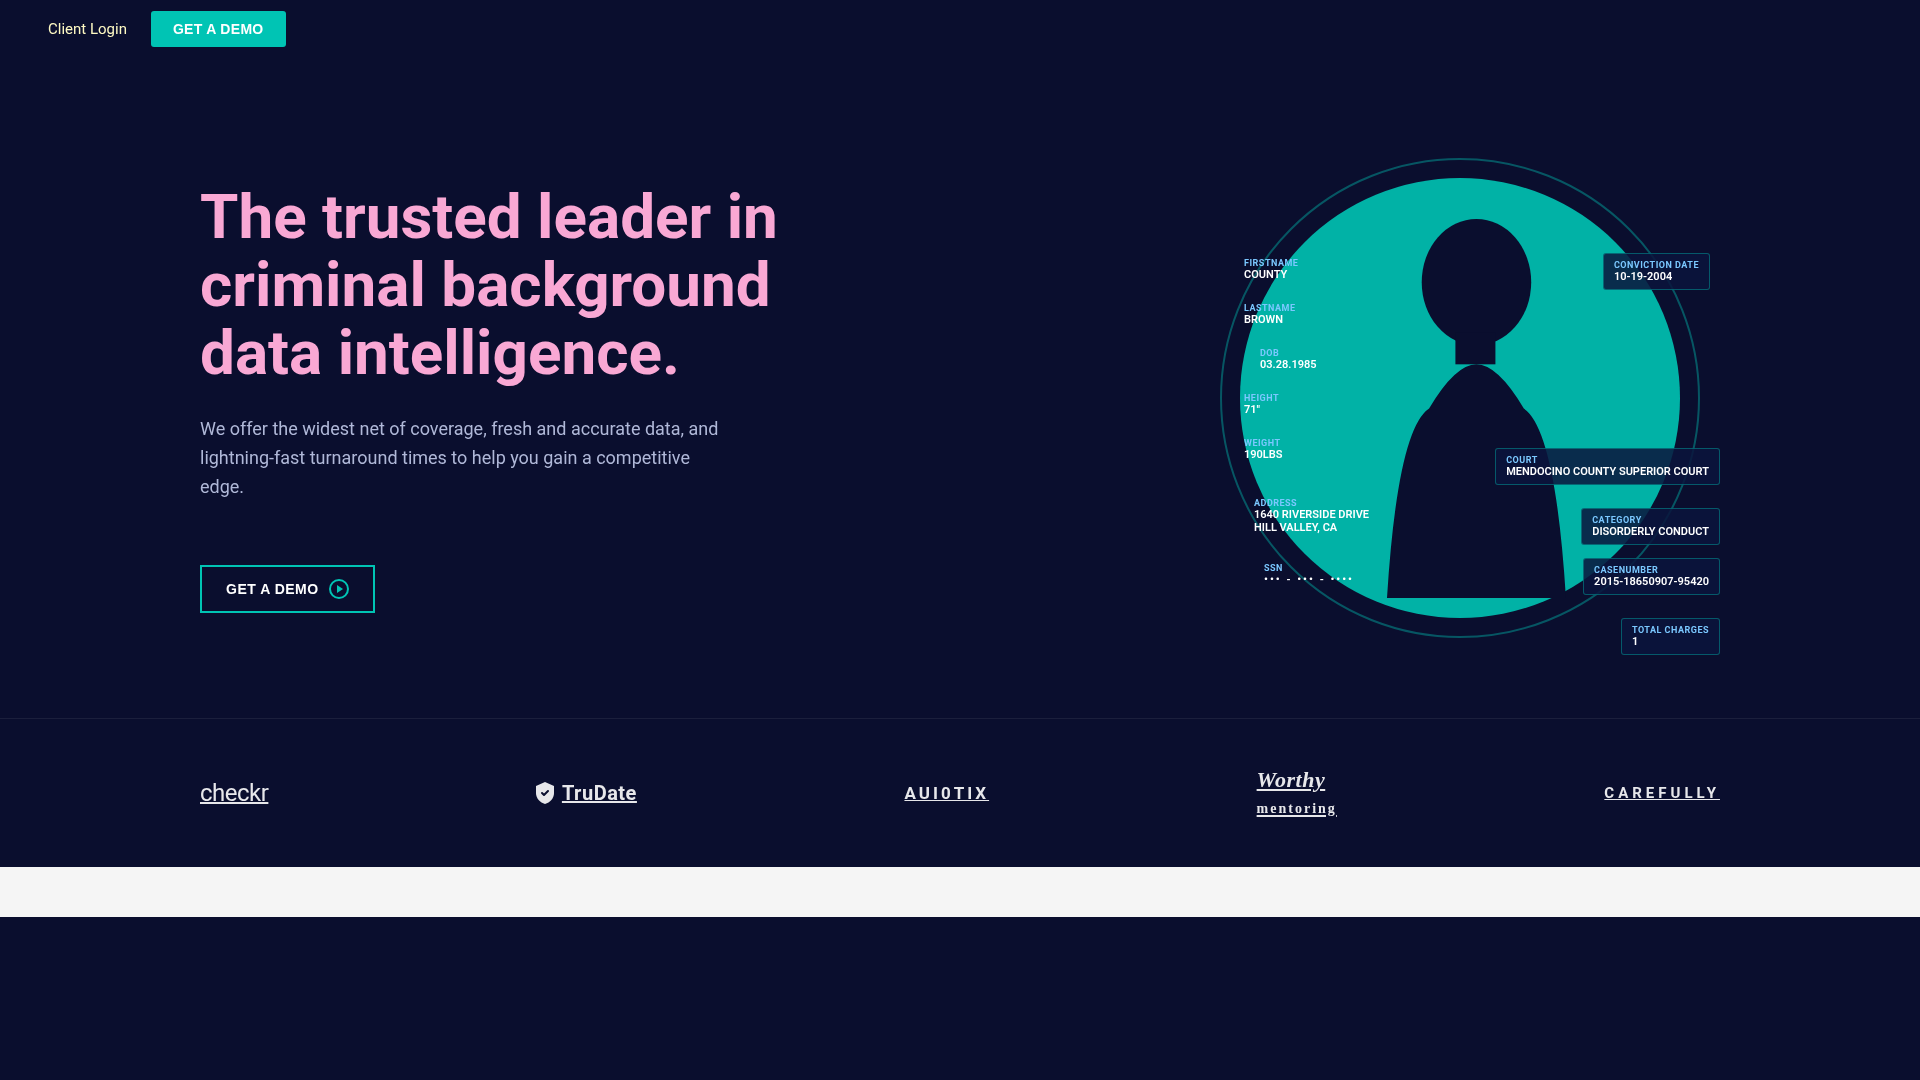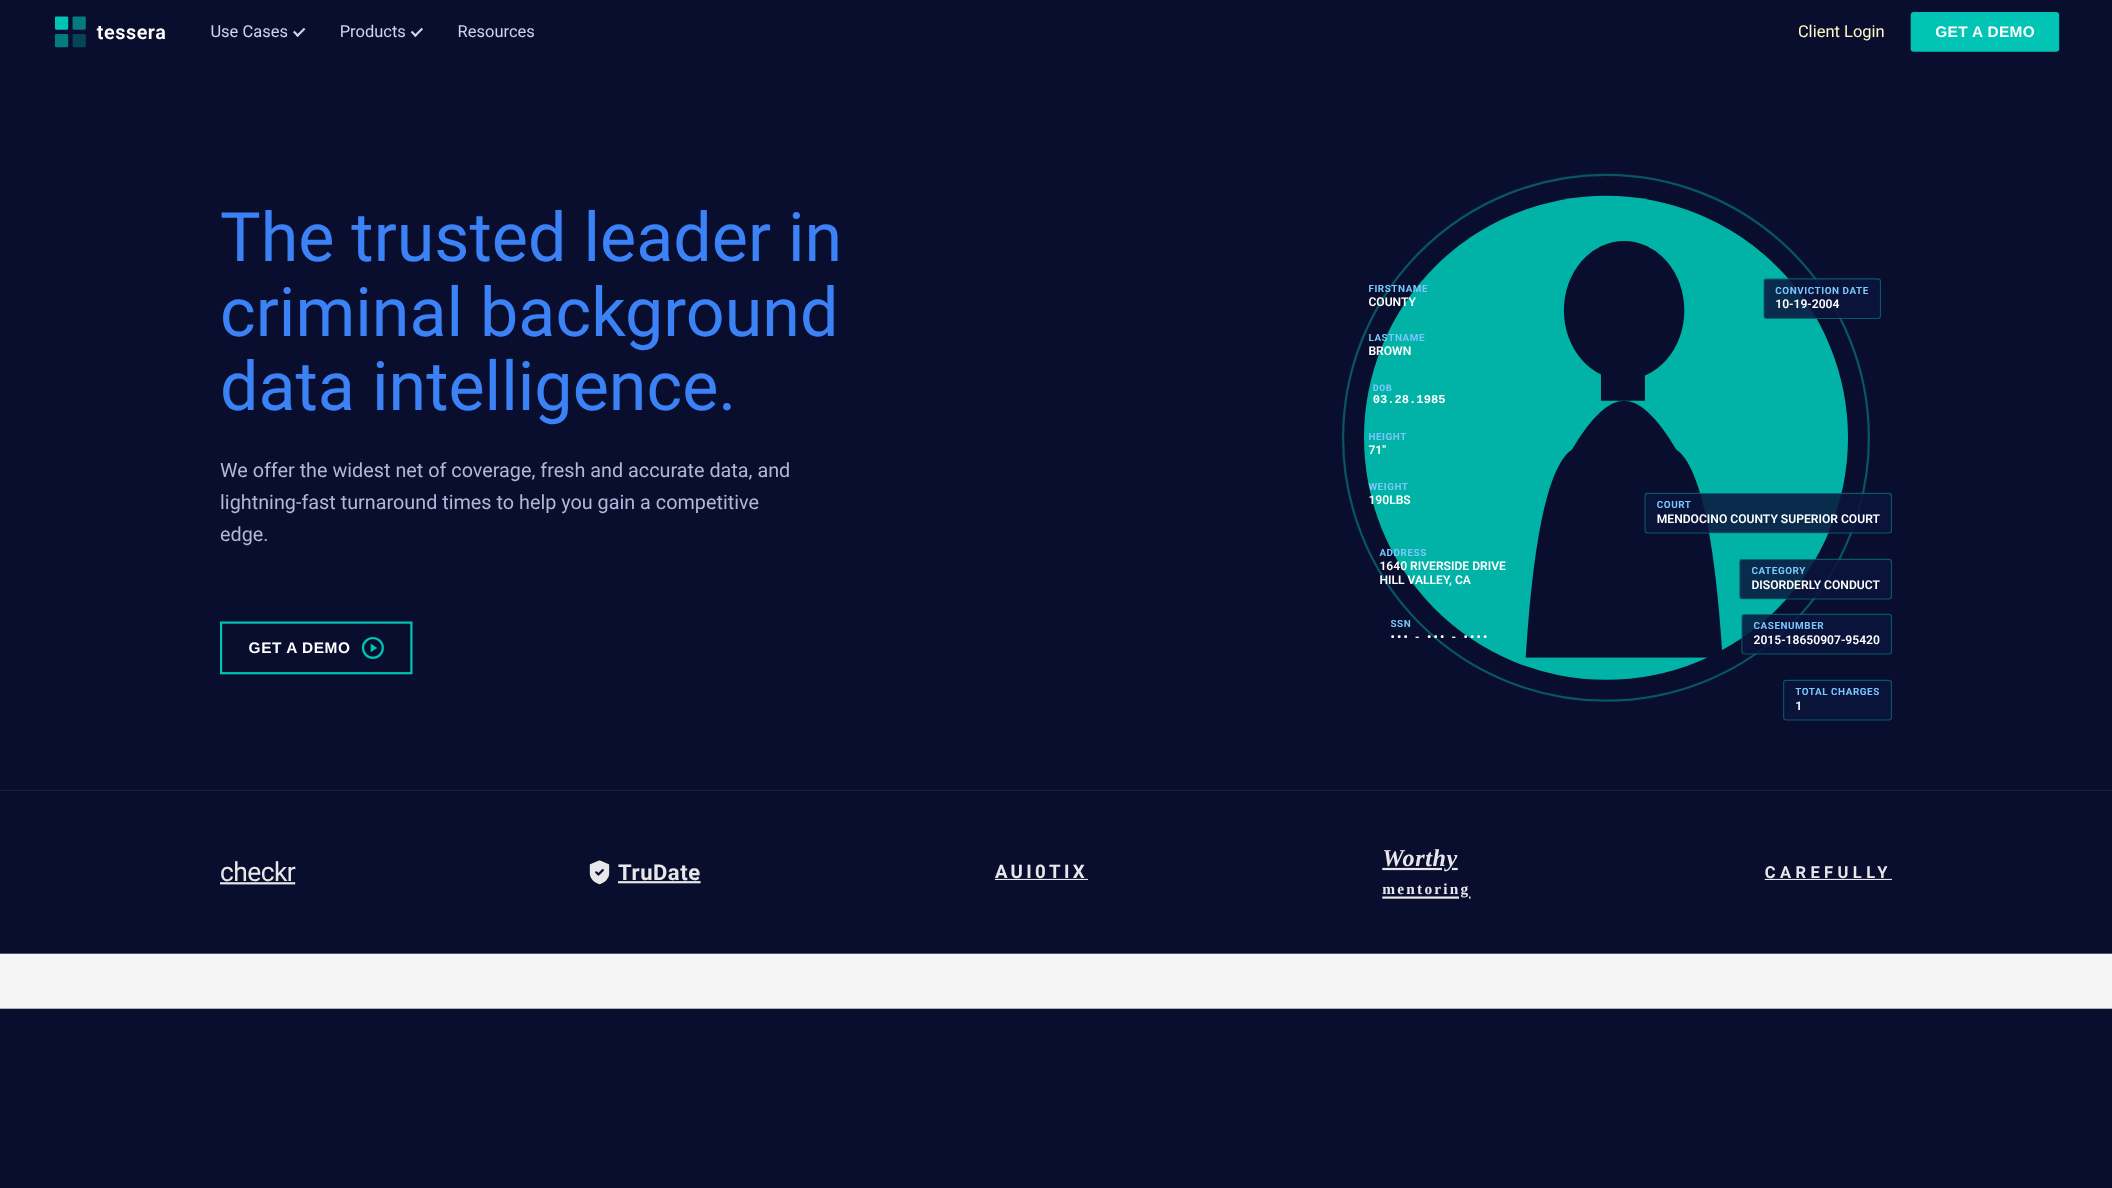--- a/index.html
+++ b/index.html
@@ -98,24 +98,24 @@
       padding: 80px 200px 60px 200px;
       min-height: 640px;
       position: relative;
     }
     .hero-content {
       max-width: 620px;
       flex-shrink: 0;
     }
     .hero-title {
       font-size: 62px;
-      font-weight: 400;
+      font-weight: 700;
       line-height: 1.1;
       margin-bottom: 28px;
-      color: #3b82f6;
+      color: #f9a8d4;
     }
     .hero-subtitle {
       font-size: 18px;
       color: #b0b8d8;
       line-height: 1.6;
       margin-bottom: 64px;
       max-width: 520px;
     }
     .hero-cta {
       display: inline-flex;
@@ -209,21 +209,21 @@
     }
     .info-box {
       background: rgba(10,20,60,0.85);
       border: 1px solid rgba(0,196,180,0.4);
       padding: 6px 10px;
       border-radius: 3px;
     }
     
     .label-firstname { top: 120px; left: 0px; }
     .label-lastname  { top: 165px; left: 0px; }
-    .label-dob       { top: 210px; left: 4px; font-family: Liberation Mono, monospace; }
+    .label-dob       { top: 210px; left: 16px; }
     .label-height    { top: 255px; left: 0px; }
     .label-weight    { top: 300px; left: 0px; }
     .label-address   { top: 360px; left: 10px; }
     .label-ssn       { top: 425px; left: 20px; }
     .label-conviction { top: 115px; right: 10px; }
     .label-court     { top: 310px; right: 0px; }
     .label-category  { top: 370px; right: 0px; }
     .label-casenumber { top: 420px; right: 0px; }
     .label-total     { top: 480px; right: 0px; }
 
@@ -270,44 +270,20 @@
     
     .bottom-strip {
       height: 50px;
       background: #f5f5f5;
     }
   </style>
 </head>
 <body>
 
 <nav>
-  <div class="nav-left">
-    <a class="logo" href="#">
-      <svg class="logo-icon" viewBox="0 0 32 32" fill="none" xmlns="http://www.w3.org/2000/svg">
-        <rect x="2" y="2" width="12" height="12" rx="1" fill="#00c4b4"></rect>
-        <rect x="18" y="2" width="12" height="12" rx="1" fill="#00c4b4" opacity="0.6"></rect>
-        <rect x="2" y="18" width="12" height="12" rx="1" fill="#00c4b4" opacity="0.6"></rect>
-        <rect x="18" y="18" width="12" height="12" rx="1" fill="#00c4b4" opacity="0.3"></rect>
-      </svg>
-      <span class="logo-text">tessera</span>
-    </a>
-    <div class="nav-links">
-      <a class="nav-link" href="#">
-        <span>Use Cases</span>
-        <span class="chevron-down"></span>
-      </a>
-      <a class="nav-link" href="#">
-        <span>Products</span>
-        <span class="chevron-down"></span>
-      </a>
-      <a class="nav-link" href="#">
-        <span>Resources</span>
-      </a>
-    </div>
-  </div>
   <div class="nav-right">
     <a class="client-login" href="#">Client Login</a>
     <button class="get-demo-btn">GET A DEMO</button>
   </div>
 </nav>
 
 <section class="hero">
   <div class="hero-content">
     <h1 class="hero-title">The trusted leader in criminal background data intelligence.</h1>
     <p class="hero-subtitle">We offer the widest net of coverage, fresh and accurate data, and lightning-fast turnaround times to help you gain a competitive edge.</p>

